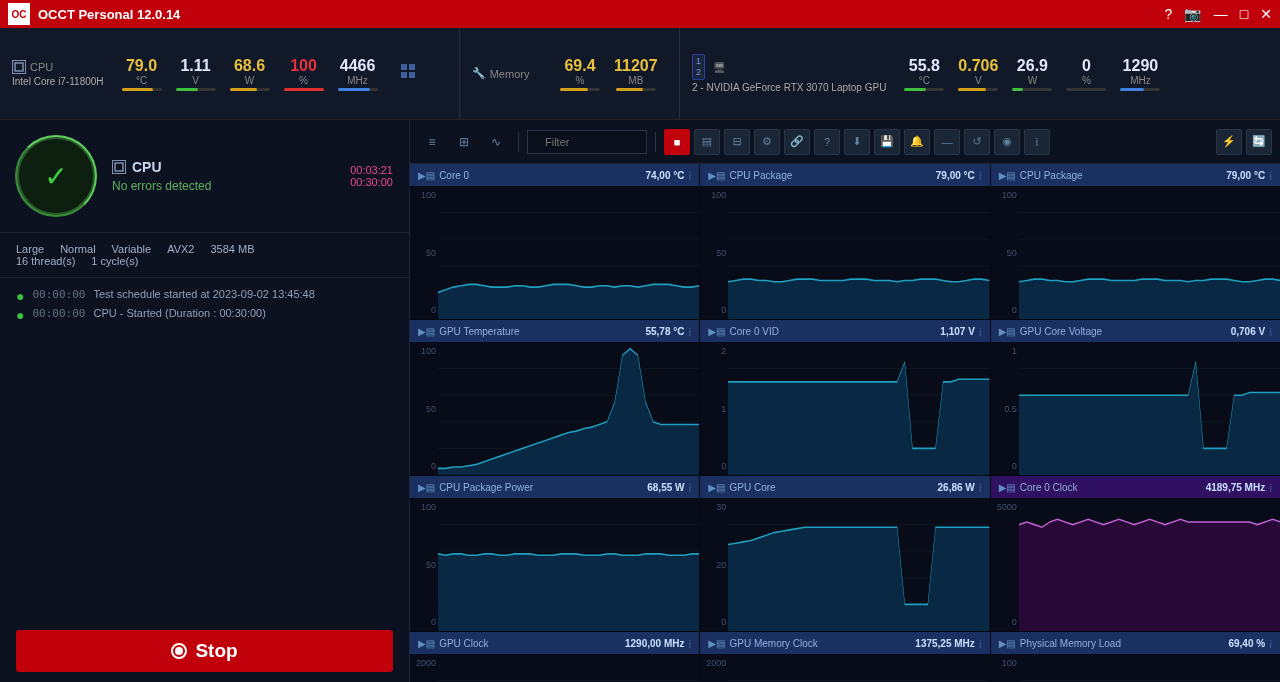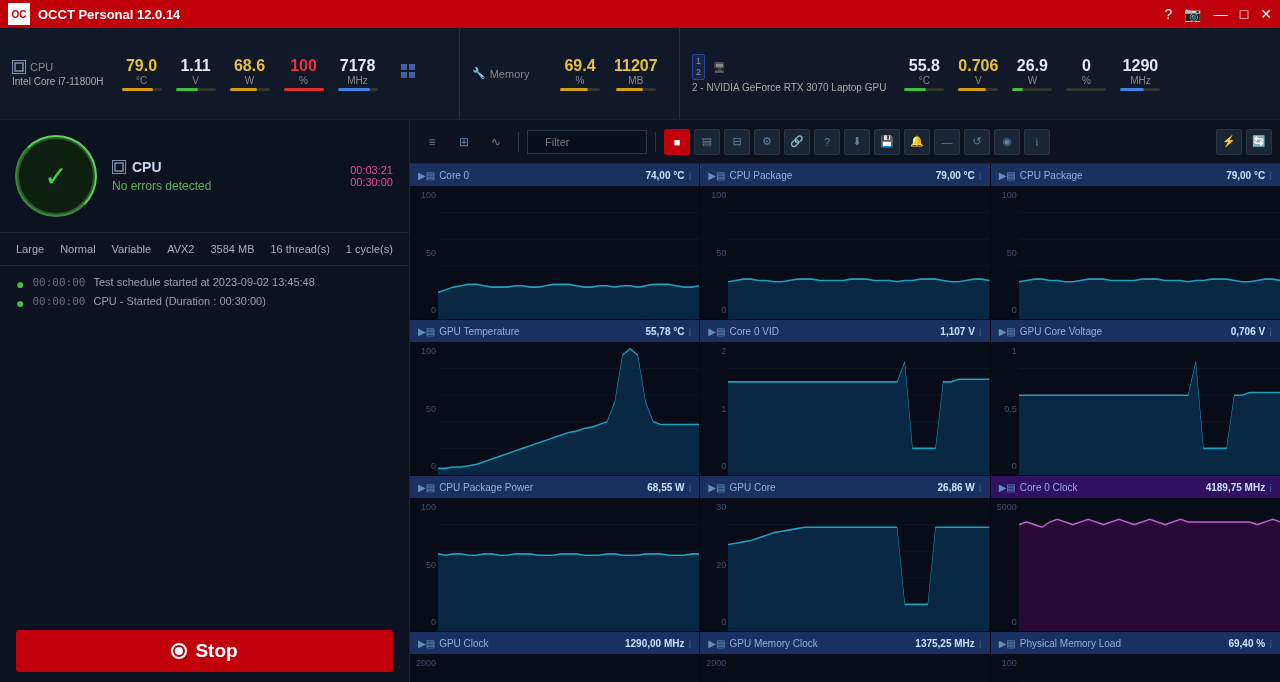--- a/index.html
+++ b/index.html
@@ -156,21 +156,21 @@
     }
     .no-errors { color: #60b060; font-size: 12px; }
     .timers {
       display: flex; flex-direction: column; align-items: flex-end;
     }
     .timer-val { font-size: 11px; color: #ec4899; font-family: Liberation Sans, sans-serif; }
 
     .config-area {
       padding: 10px 16px;
       border-bottom: 1px solid #1e2535;
-      display: flex; flex-direction: row; gap: 16px;
+      display: flex; flex-direction: column; gap: 0;
     }
     .config-row {
       display: flex; gap: 16px; font-size: 11px; color: #8090a8;
     }
     .config-item { color: #a0b0c8; }
 
     .log-area {
       padding: 10px 16px;
       flex: 1;
     }
@@ -361,21 +361,21 @@
           </div>
       </div>
       <div class="stat-item">
         <span class="stat-value danger">100</span>
         <span class="stat-unit">%</span>
         <div class="stat-bar">
             <div class="stat-bar-fill bar-red" style="width:100%"></div>
           </div>
       </div>
       <div class="stat-item">
-        <span class="stat-value">7178</span>
+        <span class="stat-value">4466</span>
         <span class="stat-unit">MHz</span>
         <div class="stat-bar">
             <div class="stat-bar-fill bar-blue" style="width:80%"></div>
           </div>
       </div>
     </div>
     <div style="margin-left:4px; cursor:pointer;">
       <svg width="18" height="18" viewBox="0 0 18 18">
           <rect x="1" y="1" width="6" height="6" fill="#4060a0"></rect>
           <rect x="9" y="1" width="6" height="6" fill="#4060a0"></rect>

